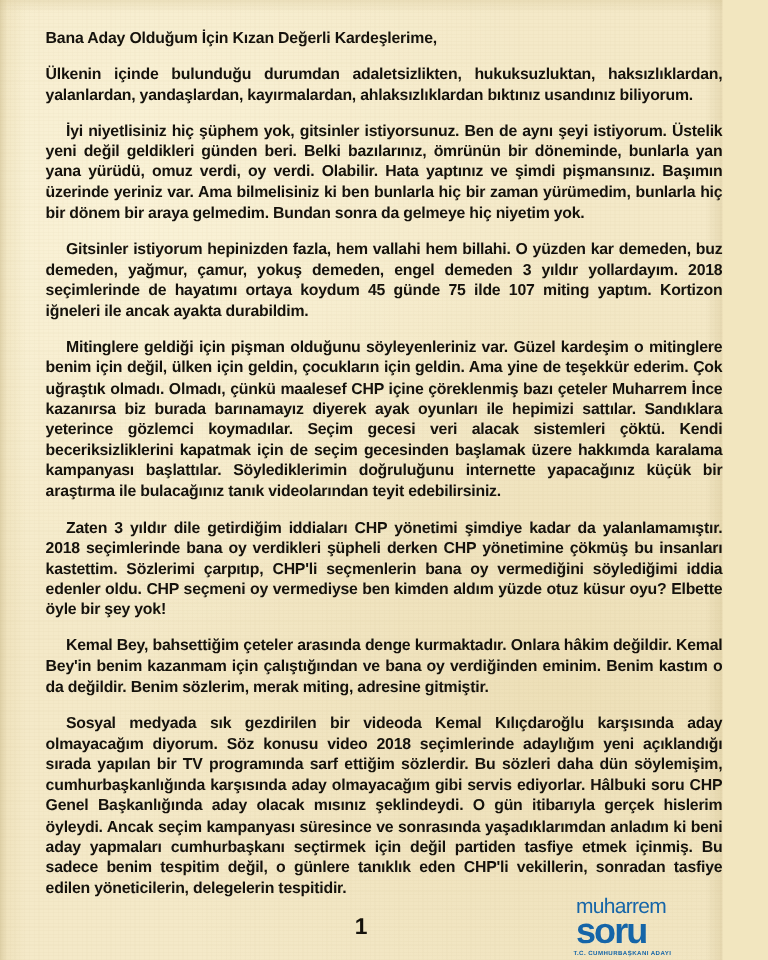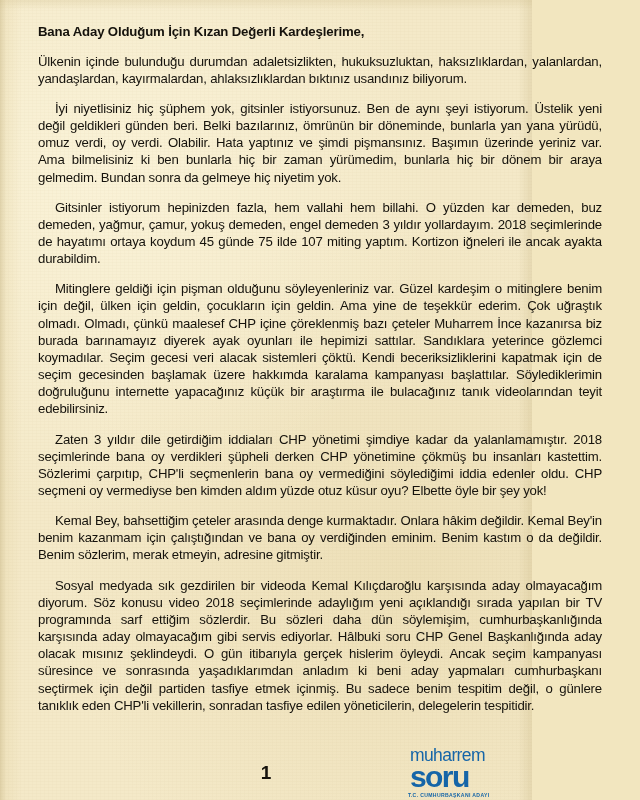--- a/index.html
+++ b/index.html
@@ -10,21 +10,21 @@
   body {
     width: 640px;
     height: 800px;
     overflow: hidden;
     font-family: "Liberation Sans", sans-serif;
     background: #f2e6bf;
   }
 
   #page {
     position: relative;
-    width: 532px;
+    width: 602px;
     height: 800px;
     box-sizing: border-box;
     background:
       linear-gradient(90deg,
         rgba(205,188,140,0.55) 0px,
         rgba(228,212,166,0.30) 6px,
         rgba(243,232,196,0.00) 22px),
       linear-gradient(270deg,
         rgba(205,188,140,0.35) 0px,
         rgba(243,232,196,0.00) 14px),
@@ -66,21 +66,21 @@
     font-size: 13.2px;
     font-weight: 700;
     color: #15120c;
     letter-spacing: -0.15px;
     margin: 0 0 13px 0;
     line-height: 1.18;
   }
 
   .para {
     font-size: 13.2px;
-    font-weight: 400;
+    font-weight: 700;
     color: #15120c;
     line-height: 1.30;
     letter-spacing: -0.18px;
     text-align: justify;
     text-indent: 17px;
     margin: 0 0 13px 0;
     word-spacing: 0px;
   }
   .para.noindent { text-indent: 0; }
 
@@ -144,21 +144,21 @@
     <p class="para noindent">Ülkenin içinde bulunduğu durumdan adaletsizlikten, hukuksuzluktan, haksızlıklardan, yalanlardan, yandaşlardan, kayırmalardan, ahlaksızlıklardan bıktınız usandınız biliyorum.</p>
 
     <p class="para">İyi niyetlisiniz hiç şüphem yok, gitsinler istiyorsunuz. Ben de aynı şeyi istiyorum. Üstelik yeni değil geldikleri günden beri. Belki bazılarınız, ömrünün bir döneminde, bunlarla yan yana yürüdü, omuz verdi, oy verdi. Olabilir. Hata yaptınız ve şimdi pişmansınız. Başımın üzerinde yeriniz var. Ama bilmelisiniz ki ben bunlarla hiç bir zaman yürümedim, bunlarla hiç bir dönem bir araya gelmedim. Bundan sonra da gelmeye hiç niyetim yok.</p>
 
     <p class="para">Gitsinler istiyorum hepinizden fazla, hem vallahi hem billahi. O yüzden kar demeden, buz demeden, yağmur, çamur, yokuş demeden, engel demeden 3 yıldır yollardayım. 2018 seçimlerinde de hayatımı ortaya koydum 45 günde 75 ilde 107 miting yaptım. Kortizon iğneleri ile ancak ayakta durabildim.</p>
 
     <p class="para">Mitinglere geldiği için pişman olduğunu söyleyenleriniz var. Güzel kardeşim o mitinglere benim için değil, ülken için geldin, çocukların için geldin. Ama yine de teşekkür ederim. Çok uğraştık olmadı. Olmadı, çünkü maalesef CHP içine çöreklenmiş bazı çeteler Muharrem İnce kazanırsa biz burada barınamayız diyerek ayak oyunları ile hepimizi sattılar. Sandıklara yeterince gözlemci koymadılar. Seçim gecesi veri alacak sistemleri çöktü. Kendi beceriksizliklerini kapatmak için de seçim gecesinden başlamak üzere hakkımda karalama kampanyası başlattılar. Söylediklerimin doğruluğunu internette yapacağınız küçük bir araştırma ile bulacağınız tanık videolarından teyit edebilirsiniz.</p>
 
     <p class="para">Zaten 3 yıldır dile getirdiğim iddiaları CHP yönetimi şimdiye kadar da yalanlamamıştır. 2018 seçimlerinde bana oy verdikleri şüpheli derken CHP yönetimine çökmüş bu insanları kastettim. Sözlerimi çarpıtıp, CHP'li seçmenlerin bana oy vermediğini söylediğimi iddia edenler oldu. CHP seçmeni oy vermediyse ben kimden aldım yüzde otuz küsur oyu? Elbette öyle bir şey yok!</p>
 
-    <p class="para">Kemal Bey, bahsettiğim çeteler arasında denge kurmaktadır. Onlara hâkim değildir. Kemal Bey'in benim kazanmam için çalıştığından ve bana oy verdiğinden eminim. Benim kastım o da değildir. Benim sözlerim, merak etmeyin, adresine gitmiştir.</p>
+    <p class="para">Kemal Bey, bahsettiğim çeteler arasında denge kurmaktadır. Onlara hâkim değildir. Kemal Bey'in benim kazanmam için çalıştığından ve bana oy verdiğinden eminim. Benim kastım o da değildir. Benim sözlerim, merak miting, adresine gitmiştir.</p>
 
     <p class="para">Sosyal medyada sık gezdirilen bir videoda Kemal Kılıçdaroğlu karşısında aday olmayacağım diyorum. Söz konusu video 2018 seçimlerinde adaylığım yeni açıklandığı sırada yapılan bir TV programında sarf ettiğim sözlerdir. Bu sözleri daha dün söylemişim, cumhurbaşkanlığında karşısında aday olmayacağım gibi servis ediyorlar. Hâlbuki soru CHP Genel Başkanlığında aday olacak mısınız şeklindeydi. O gün itibarıyla gerçek hislerim öyleydi. Ancak seçim kampanyası süresince ve sonrasında yaşadıklarımdan anladım ki beni aday yapmaları cumhurbaşkanı seçtirmek için değil partiden tasfiye etmek içinmiş. Bu sadece benim tespitim değil, o günlere tanıklık eden CHP'li vekillerin, sonradan tasfiye edilen yöneticilerin, delegelerin tespitidir.</p>
 
   </div>
 
   <div id="pagenum">1</div>
 
   <div id="logo">
     <span class="logo-top">muharrem</span>
     <span class="logo-main">soru</span>

